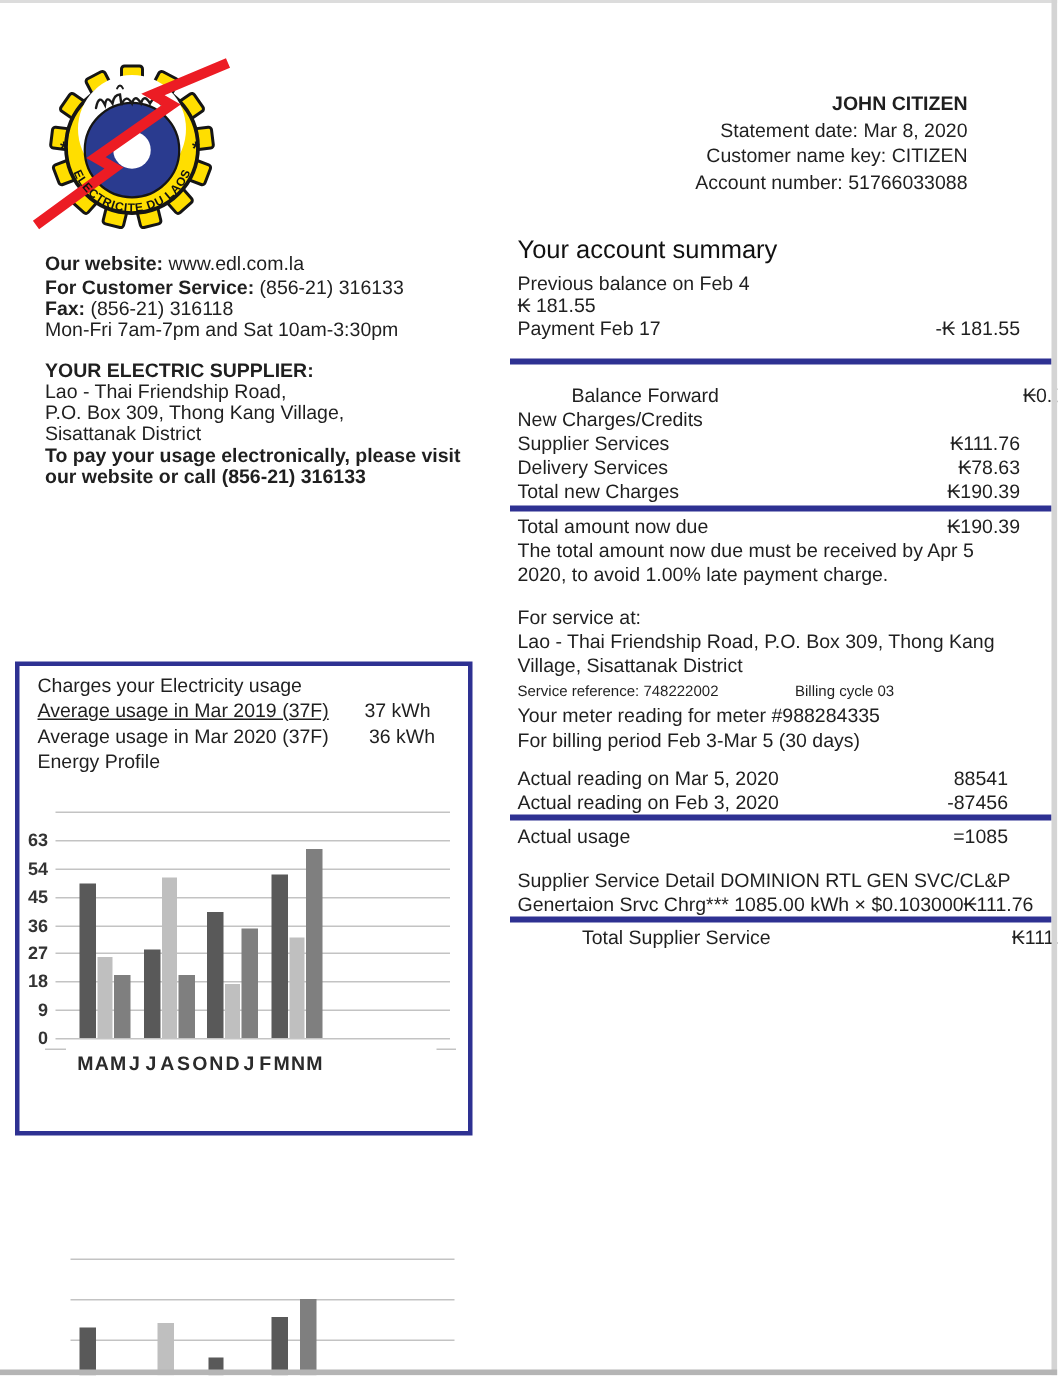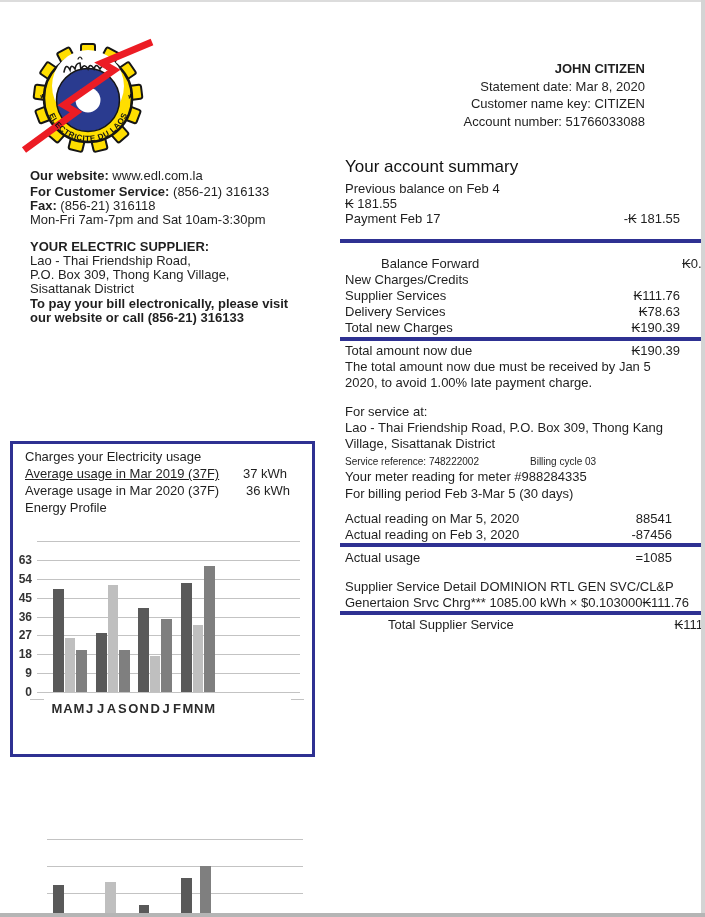--- a/index.html
+++ b/index.html
@@ -87,21 +87,21 @@
     <span class="b">For Customer Service:</span><span> (856-21) 316133</span>
   </div>
   <div class="contact-line" style="top:198px;">
     <span class="b">Fax:</span><span> (856-21) 316118</span>
   </div>
   <div class="contact-line" style="top:212px;">Mon-Fri 7am-7pm and Sat 10am-3:30pm</div>
   <div class="contact-line b" style="top:239px;">YOUR ELECTRIC SUPPLIER:</div>
   <div class="contact-line" style="top:253px;">Lao - Thai Friendship Road,</div>
   <div class="contact-line" style="top:267px;">P.O. Box 309, Thong Kang Village,</div>
   <div class="contact-line" style="top:281px;">Sisattanak District</div>
-  <div class="contact-line b" style="top:296px;">To pay your bill electronically, please visit</div>
+  <div class="contact-line b" style="top:296px;">To pay your usage electronically, please visit</div>
   <div class="contact-line b" style="top:310px;">our website or call (856-21) 316133</div>
 
   <div class="title" style="top:157px;">Your account summary</div>
 
   <div class="row" style="top:181px;flex-direction:column;">
     <span>Previous balance on Feb 4</span>
     <span>₭ 181.55</span>
   </div>
   <div class="row" style="top:211px;">
     <span>Payment Feb 17</span>
@@ -128,21 +128,21 @@
   <div class="row" style="top:320px;">
     <span>Total new Charges</span>
     <span>₭190.39</span>
   </div>
   <div class="navy" style="top: 337px; background: rgb(46, 49, 146);"></div>
 
   <div class="row" style="top:343px;">
     <span>Total amount now due</span>
     <span>₭190.39</span>
   </div>
-  <div class="txt" style="left:345px;top:359px;">The total amount now due must be received by Jan 5</div>
+  <div class="txt" style="left:345px;top:359px;">The total amount now due must be received by Apr 5</div>
   <div class="txt" style="left:345px;top:375px;">2020, to avoid 1.00% late payment charge.</div>
 
   <div class="txt" style="left:345px;top:404px;">For service at:</div>
   <div class="txt" style="left:345px;top:420px;">Lao - Thai Friendship Road, P.O. Box 309, Thong Kang</div>
   <div class="txt" style="left:345px;top:436px;">Village, Sisattanak District</div>
   <div class="txt small" style="left:345px;top:454px;">Service reference: 748222002</div>
   <div class="txt small" style="left:530px;top:454px;text-align:center;">Billing cycle 03</div>
   <div class="txt" style="left:345px;top:469px;">Your meter reading for meter #988284335</div>
   <div class="txt" style="left:345px;top:486px;">For billing period Feb 3-Mar 5 (30 days)</div>
 

